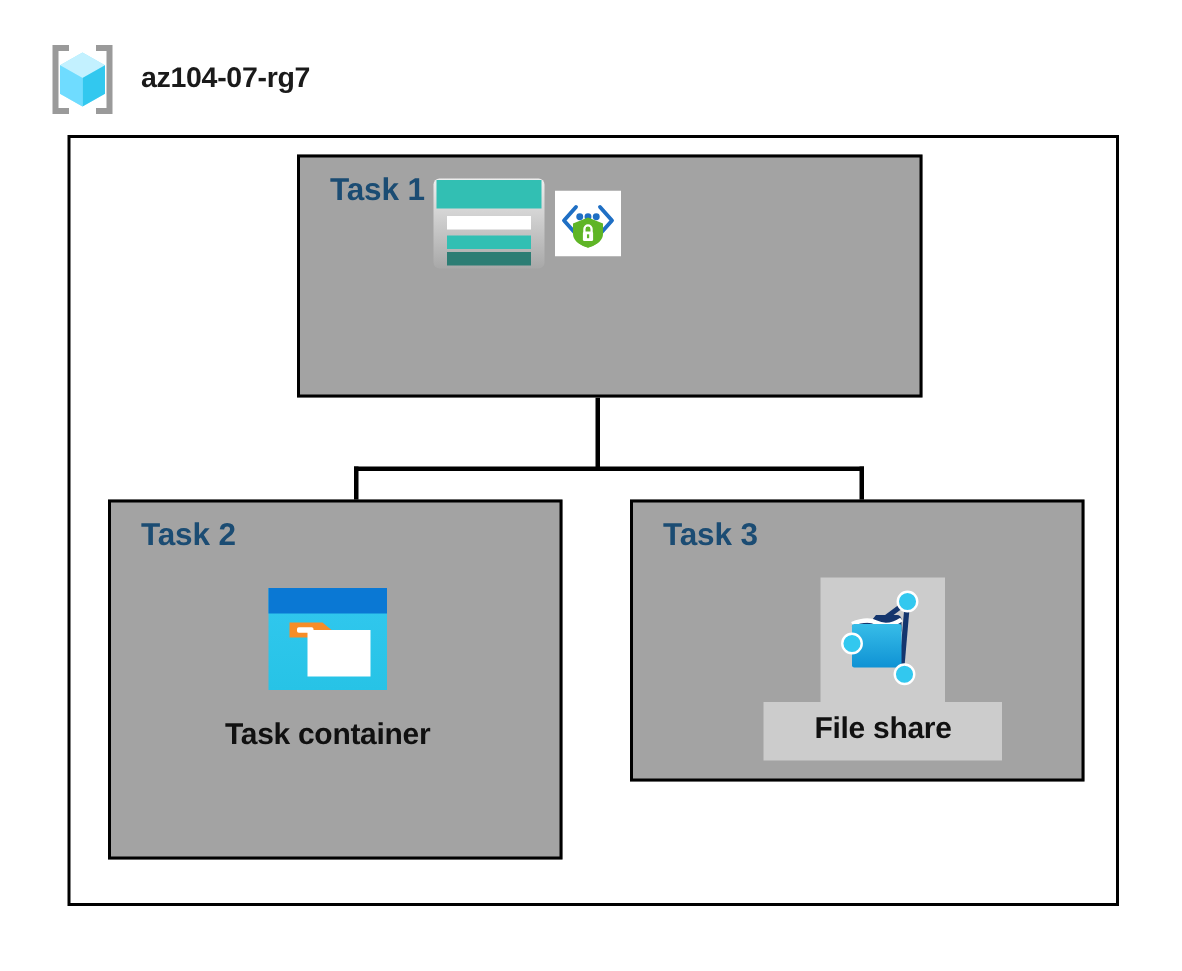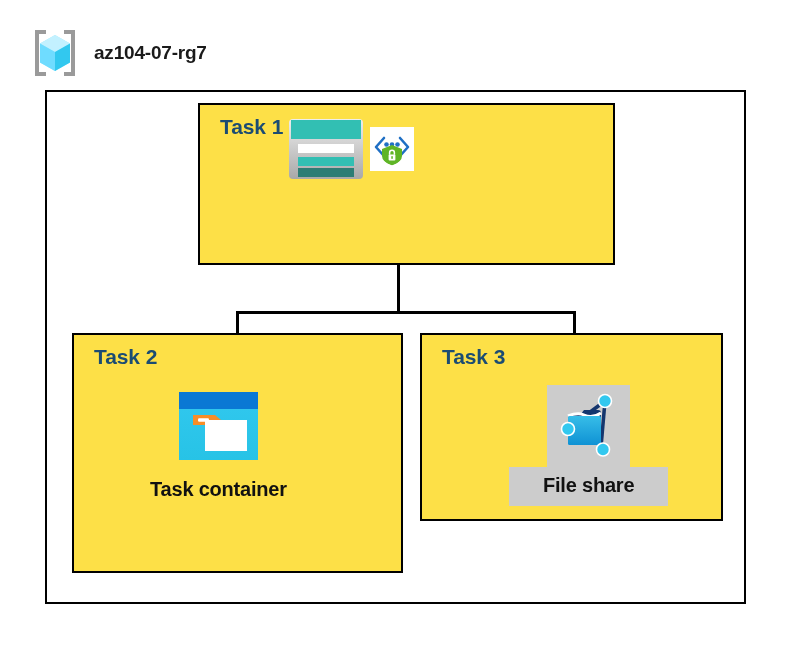--- a/index.html
+++ b/index.html
@@ -49,27 +49,27 @@
     width: 701px;
     height: 514px;
     border: 2.5px solid #000000;
     background: #ffffff;
     box-sizing: border-box;
   }
 
   
   .panel {
     position: absolute;
-    background: #fde047;
+    background: #a3a3a3;
     border: 2.5px solid #000000;
     box-sizing: border-box;
     text-align: right;
   }
   .panel-task1 { left: 198px; top: 103px; width: 417px; height: 162px; }
-  .panel-task2 { left: 72px;  top: 333px; width: 331px; height: 240px; }
+  .panel-task2 { left: 72px;  top: 333px; width: 303px; height: 240px; }
   .panel-task3 { left: 420px; top: 333px; width: 303px; height: 188px; }
 
   .panel-title {
     position: absolute;
     left: 20px;
     top: 10px;
     font-size: 21px;
     font-weight: bold;
     color: #1b4c73;
     letter-spacing: -0.1px;

